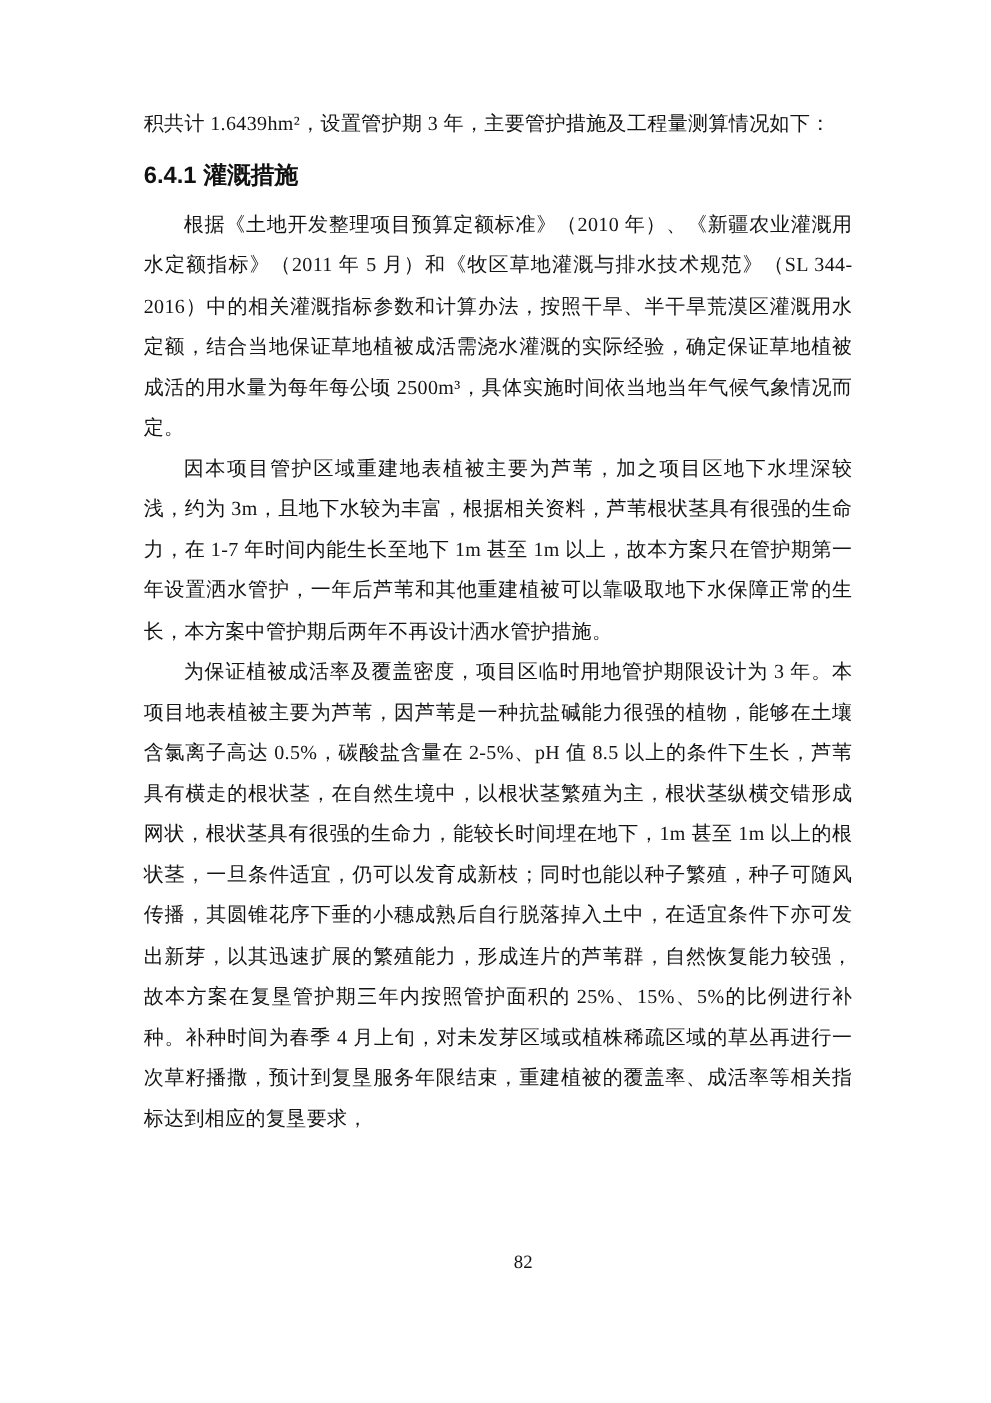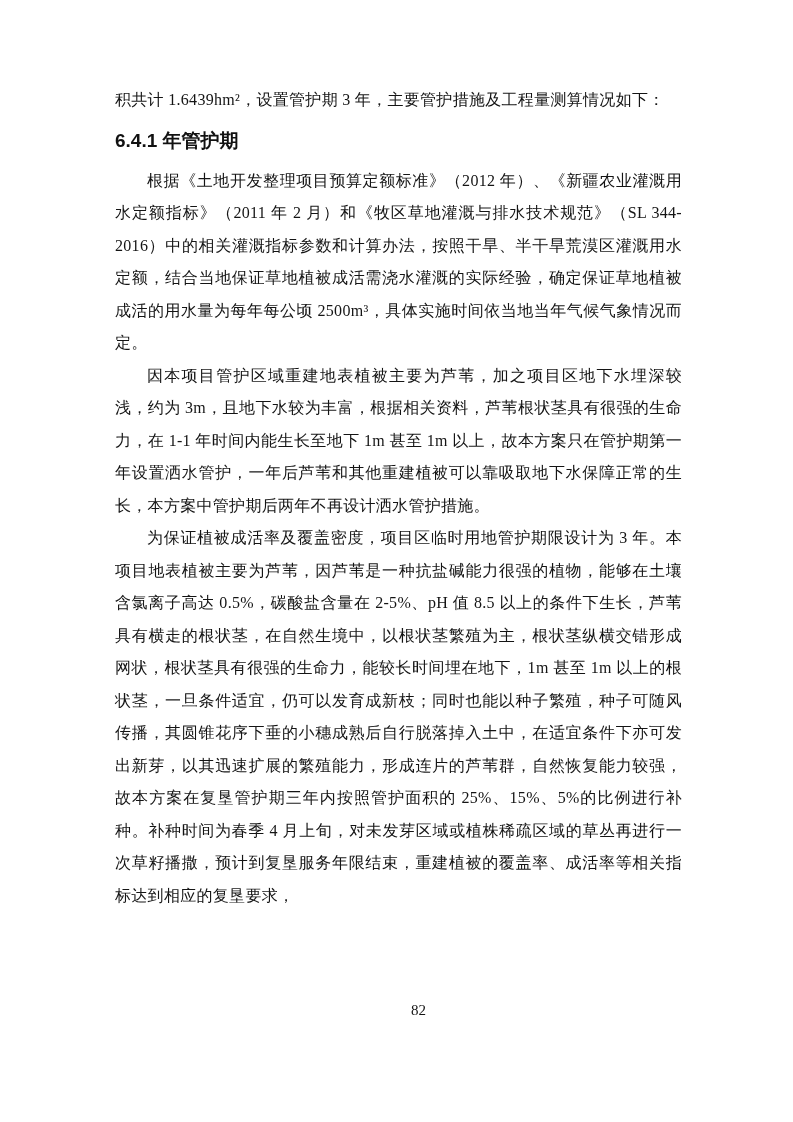--- a/index.html
+++ b/index.html
@@ -54,19 +54,19 @@
     font-family: "Liberation Serif", serif;
     margin-left: 22px;
   }
 </style>
 </head>
 <body>
 
 <div class="page">
   <main class="content" id="doc-content">
       <p class="body-par no-indent">积共计 1.6439hm²，设置管护期 3 年，主要管护措施及工程量测算情况如下：</p>
-      <h2 class="sec-heading">6.4.1 年管护期</h2>
-      <p class="body-par">根据《土地开发整理项目预算定额标准》（2012 年）、《新疆农业灌溉用水定额指标》（2011 年 2 月）和《牧区草地灌溉与排水技术规范》（SL 344-2016）中的相关灌溉指标参数和计算办法，按照干旱、半干旱荒漠区灌溉用水定额，结合当地保证草地植被成活需浇水灌溉的实际经验，确定保证草地植被成活的用水量为每年每公顷 2500m³，具体实施时间依当地当年气候气象情况而定。</p>
-      <p class="body-par">因本项目管护区域重建地表植被主要为芦苇，加之项目区地下水埋深较浅，约为 3m，且地下水较为丰富，根据相关资料，芦苇根状茎具有很强的生命力，在 1-1 年时间内能生长至地下 1m 甚至 1m 以上，故本方案只在管护期第一年设置洒水管护，一年后芦苇和其他重建植被可以靠吸取地下水保障正常的生长，本方案中管护期后两年不再设计洒水管护措施。</p>
+      <h2 class="sec-heading">6.4.1 灌溉措施</h2>
+      <p class="body-par">根据《土地开发整理项目预算定额标准》（2010 年）、《新疆农业灌溉用水定额指标》（2011 年 5 月）和《牧区草地灌溉与排水技术规范》（SL 344-2016）中的相关灌溉指标参数和计算办法，按照干旱、半干旱荒漠区灌溉用水定额，结合当地保证草地植被成活需浇水灌溉的实际经验，确定保证草地植被成活的用水量为每年每公顷 2500m³，具体实施时间依当地当年气候气象情况而定。</p>
+      <p class="body-par">因本项目管护区域重建地表植被主要为芦苇，加之项目区地下水埋深较浅，约为 3m，且地下水较为丰富，根据相关资料，芦苇根状茎具有很强的生命力，在 1-7 年时间内能生长至地下 1m 甚至 1m 以上，故本方案只在管护期第一年设置洒水管护，一年后芦苇和其他重建植被可以靠吸取地下水保障正常的生长，本方案中管护期后两年不再设计洒水管护措施。</p>
       <p class="body-par">为保证植被成活率及覆盖密度，项目区临时用地管护期限设计为 3 年。本项目地表植被主要为芦苇，因芦苇是一种抗盐碱能力很强的植物，能够在土壤含氯离子高达 0.5%，碳酸盐含量在 2-5%、pH 值 8.5 以上的条件下生长，芦苇具有横走的根状茎，在自然生境中，以根状茎繁殖为主，根状茎纵横交错形成网状，根状茎具有很强的生命力，能较长时间埋在地下，1m 甚至 1m 以上的根状茎，一旦条件适宜，仍可以发育成新枝；同时也能以种子繁殖，种子可随风传播，其圆锥花序下垂的小穗成熟后自行脱落掉入土中，在适宜条件下亦可发出新芽，以其迅速扩展的繁殖能力，形成连片的芦苇群，自然恢复能力较强，故本方案在复垦管护期三年内按照管护面积的 25%、15%、5%的比例进行补种。补种时间为春季 4 月上旬，对未发芽区域或植株稀疏区域的草丛再进行一次草籽播撒，预计到复垦服务年限结束，重建植被的覆盖率、成活率等相关指标达到相应的复垦要求，</p>
     </main>
   <div class="footer">82</div>
 </div>
 
 </body></html>

